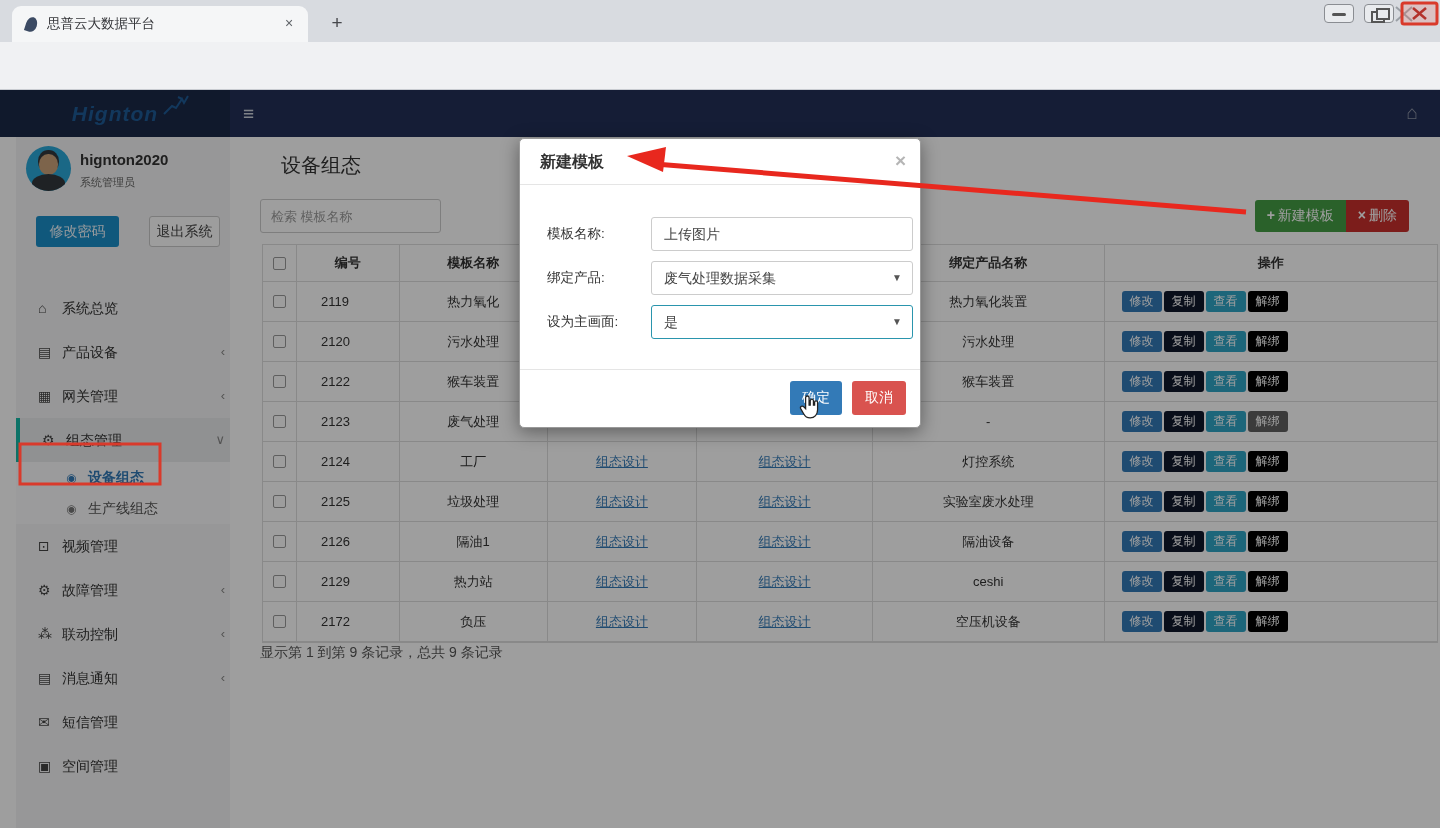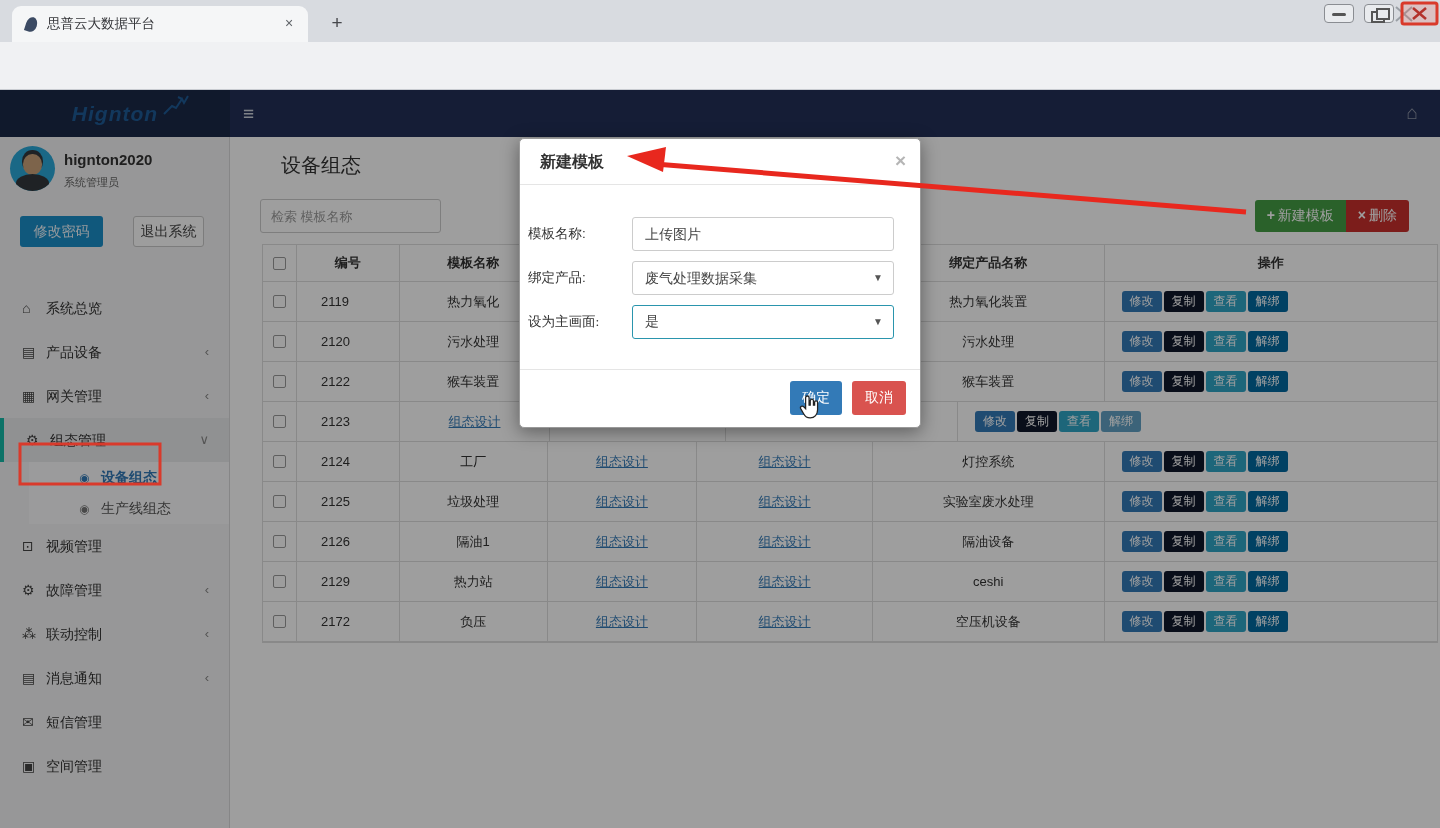--- a/index.html
+++ b/index.html
@@ -38,36 +38,36 @@
 
   
   .appbar { position:absolute; top:90px; left:0; width:1440px; height:47px; background:#223058; }
   .logobox { position:absolute; left:0; top:0; width:230px; height:47px; background:#1b2947; display:flex; align-items:center; justify-content:center; }
   .logo-word { font-size:21px; font-weight:bold; font-style:italic; color:#1e5b96; letter-spacing:1px; position:relative; }
   .logo-deer { position:absolute; right:-26px; top:-12px; width:30px; height:22px; }
   .hamburger { position:absolute; left:243px; top:13px; font-size:19px; color:#cdd2db; }
   .home-ic { position:absolute; right:22px; top:12px; font-size:19px; color:#8f95a6; }
 
   
-  .sidebar { position:absolute; top:137px; left:0; width:230px; height:691px; background:#f4f4f5; border-right:1px solid #d8d8da; }
+  .sidebar { position:absolute; top:137px; left:16px; width:230px; height:691px; background:#f4f4f5; border-right:1px solid #d8d8da; }
   .userpanel { position:relative; height:75px; }
   .avatar { position:absolute; left:10px; top:9px; width:45px; height:45px; border-radius:50%; background:#2aa8d8; overflow:hidden; }
   .avatar::before { content:""; position:absolute; left:13px; top:8px; width:19px; height:21px; border-radius:48%; background:#caa27a; box-shadow:0 -3px 0 1px #33383d; }
   .avatar::after { content:""; position:absolute; left:6px; top:28px; width:33px; height:18px; border-radius:50% 50% 0 0; background:#33383d; }
   .uname { position:absolute; left:64px; top:14px; font-size:15px; font-weight:bold; color:#333; }
   .urole { position:absolute; left:64px; top:38px; font-size:11px; color:#666; }
   .sb-btns { position:relative; height:60px; }
   .btn-pwd { position:absolute; left:20px; top:4px; width:83px; height:31px; background:#1b8ec9; color:#eef6fb; font-size:14px; border:none; border-radius:3px; }
   .btn-exit { position:absolute; left:133px; top:4px; width:71px; height:31px; background:#fdfdfd; color:#444; font-size:14px; border:1px solid #c8c8c8; border-radius:3px; }
   .menu { margin-top:14px; }
   .mi { position:relative; height:44px; line-height:44px; padding-left:22px; font-size:14px; color:#333; }
   .mi .ic { display:inline-block; width:24px; color:#444; font-size:14px; }
   .mi .chev { position:absolute; right:20px; color:#888; font-size:13px; }
   .mi.active { background:#e9eaec; border-left:4px solid #14b8a6; }
-  .submenu { background:#fbfbfc;margin-left:29px; }
+  .submenu { background:#fbfbfc; }
   .smi { position:relative; height:31px; line-height:31px; padding-left:50px; font-size:14px; color:#555; }
   .smi .ic { display:inline-block; width:22px; font-size:12px; color:#777; }
   .smi.active, .smi.active .ic { color:#337ab7; }
   .smi.active .lbl { text-decoration:underline; font-weight:bold; }
 
   
   .content { position:absolute; top:137px; left:230px; width:1210px; height:691px; background:#fff; }
   .page-title { position:absolute; left:51px; top:15px; font-size:20px; color:#333; }
   .search { position:absolute; left:30px; top:62px; width:181px; height:34px; border:1px solid #ccc; border-radius:3px; padding:0 10px; font-size:13px; color:#333; background:#fff; font-family:inherit; }
   .search::placeholder { color:#9b9b9b; }
@@ -84,31 +84,31 @@
   .td { height:39px; }
   .c0 { width:33px; } .c1 { width:103px; justify-content:flex-start; padding-left:24px; }
   .c2 { width:148px; } .c3 { width:150px; } .c4 { width:176px; }
   .c5 { width:232px; } .c6 { width:334px; }
   .hd.c1 { justify-content:center; padding-left:0; }
   .cb { width:13px; height:13px; border:1px solid #9a9a9a; border-radius:2px; background:#fdfdfd; }
   .link { color:#337ab7; text-decoration:underline; cursor:pointer; }
   .acts { display:flex; gap:2px; justify-content:flex-start; padding-left:17px; width:334px; }
   .abtn { display:inline-block; padding:3px 8px; border-radius:3px; color:#fff; font-size:12px; line-height:15px; cursor:pointer; }
   .a-mod { background:#337ab7; } .a-copy { background:#0f172a; }
-  .a-view { background:#30a5c5; } .a-unbind { background:#0369a1; }
+  .a-view { background:#30a5c5; } .a-unbind { background:#000000; }
   .abtn.disabled { opacity:0.62; }
   .tbl-footer { position:absolute; left:18px; top:495px; width:1176px; font-size:14px; color:#555; padding:12px 12px; }
 
   
   .backdrop { position:absolute; top:90px; left:0; width:1440px; height:738px; background:rgba(0,0,0,0.38); z-index:40; }
   .modal { position:absolute; left:519px; top:138px; width:402px; height:290px; background:#fff; border:1px solid #999; border-radius:5px; box-shadow:0 4px 18px rgba(0,0,0,0.4); z-index:60; }
   .m-head { position:absolute; top:0; left:0; right:0; height:46px; border-bottom:1px solid #e5e5e5; }
   .m-title { position:absolute; left:20px; top:13px; font-size:16px; font-weight:bold; color:#333; }
   .m-close { position:absolute; right:14px; top:11px; font-size:19px; color:#b5b5b5; font-weight:bold; }
-  .m-row { position:absolute; left:8px; width:362px; height:44px; }
+  .m-row { position:absolute; left:27px; width:362px; height:44px; }
   .m-lbl { position:absolute; left:0; top:8px; font-size:13.5px; color:#333; }
   .m-ctl { position:absolute; left:104px; top:0; width:262px; height:34px; border:1px solid #ccc; border-radius:3px; background:#fff; font-size:14px; color:#444; padding:0 12px; line-height:32px; }
   .m-ctl.focus { border:1.5px solid #2a95ad; }
   .m-caret { position:absolute; right:10px; top:0; line-height:32px; font-size:10px; color:#555; }
   .m-foot { position:absolute; left:0; right:0; top:230px; height:60px; border-top:1px solid #e5e5e5; }
   .m-ok { position:absolute; left:270px; top:11px; width:52px; height:34px; background:#337ab7; color:#fff; border:none; border-radius:3px; font-size:14px; }
   .m-cancel { position:absolute; left:332px; top:11px; width:54px; height:34px; background:#d9534f; color:#fff; border:none; border-radius:3px; font-size:14px; }
 
   
   .anno { position:absolute; top:0; left:0; width:1440px; height:828px; z-index:100; pointer-events:none; }
@@ -272,20 +272,21 @@
         <span class="abtn a-copy">复制</span>
         <span class="abtn a-view">查看</span>
         <span class="abtn a-unbind">解绑</span>
       </div>
     </div>
           <div class="tr">
       <div class="td c0">
               <span class="cb"></span>
             </div>
       <div class="td c1">2123</div>
+      <div class="td c2">废气处理</div>
       <div class="td c3">
               <span class="link">组态设计</span>
             </div>
       <div class="td c4">
               <span class="link">组态设计</span>
             </div>
       <div class="td c5">-</div>
       <div class="td c6 acts">
         <span class="abtn a-mod">修改</span>
         <span class="abtn a-copy">复制</span>
@@ -388,37 +389,38 @@
       <div class="td c5">空压机设备</div>
       <div class="td c6 acts">
         <span class="abtn a-mod">修改</span>
         <span class="abtn a-copy">复制</span>
         <span class="abtn a-view">查看</span>
         <span class="abtn a-unbind">解绑</span>
       </div>
     </div>
         </div>
     </div>
+    <div class="tbl-footer">显示第 1 到第 9 条记录，总共 9 条记录</div>
   </div>
 
   <div class="backdrop"></div>
   <div class="modal">
     <div class="m-head">
       <span class="m-title">新建模板</span>
       <span class="m-close">×</span>
     </div>
     <div class="m-row" style="top:78px;">
       <span class="m-lbl">模板名称:</span>
       <div class="m-ctl">上传图片</div>
     </div>
     <div class="m-row" style="top:122px;">
       <span class="m-lbl">绑定产品:</span>
       <div class="m-ctl"><span>废气处理数据采集</span><span class="m-caret">▼</span></div>
     </div>
-    <div class="m-row" style="top:166px;font-family:Liberation Serif, serif;">
+    <div class="m-row" style="top:166px;">
       <span class="m-lbl">设为主画面:</span>
       <div class="m-ctl focus"><span>是</span><span class="m-caret">▼</span></div>
     </div>
     <div class="m-foot">
       <button class="m-ok">确定</button>
       <button class="m-cancel">取消</button>
     </div>
   </div>
 
   <svg class="anno" viewBox="0 0 1440 828">

